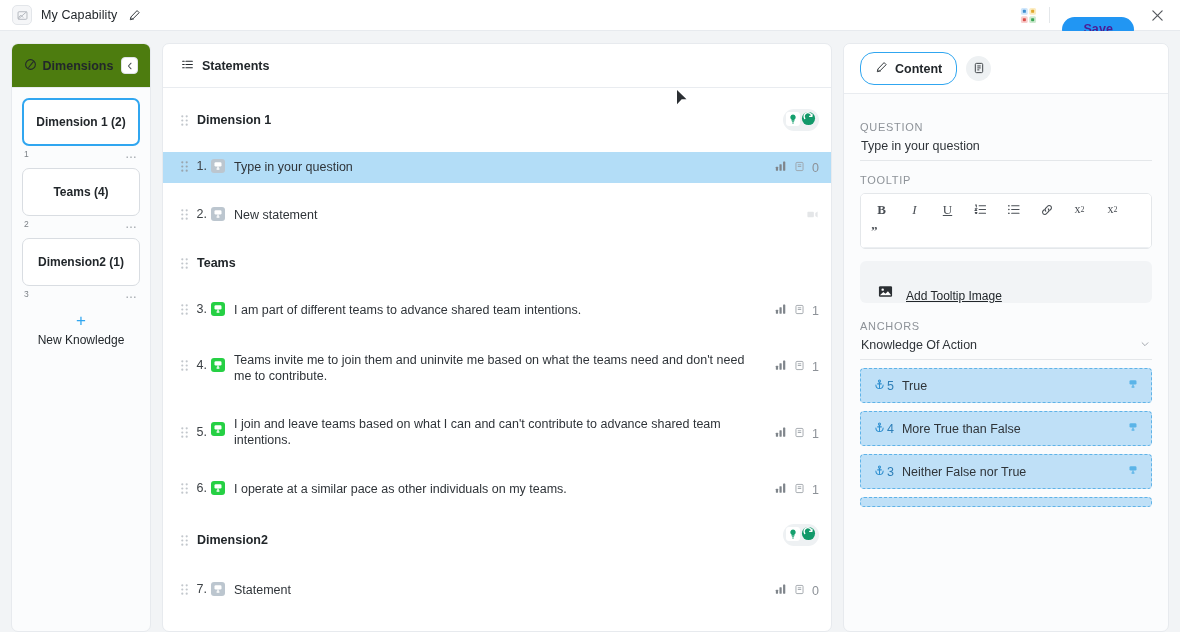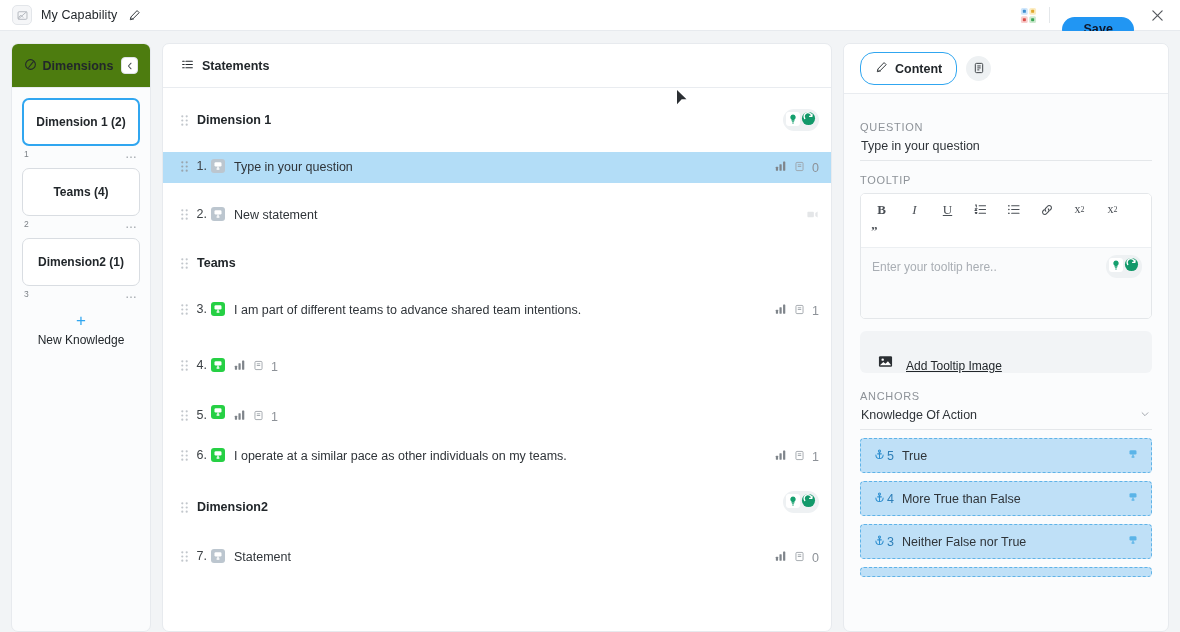--- a/index.html
+++ b/index.html
@@ -27,21 +27,21 @@
     display: flex; align-items: center; justify-content: center;
   }
   .tb-title { font-size: 12.5px; color: #22272b; letter-spacing: .1px; }
   .tb-pencil { display: flex; align-items: center; margin-left: 2px; cursor: pointer; }
   .tb-right {
     margin-left: auto; display: flex; align-items: center; gap: 12px;
   }
   .grid-icon { display: flex; align-items: center; cursor: pointer; }
   .tb-sep { width: 1px; height: 16px; background: #e4e7ea; }
   .save-btn {
-    background: #2196f3; color: #0f172a;
+    background: #2196f3; color: #4c1d95;
     border: none; border-radius: 14px;
     height: 25px; padding: 0 21px;
     font-size: 12.5px; font-family: inherit; font-weight: 600;
     cursor: pointer; letter-spacing: .1px; margin-top: 28px;
   }
   .close-btn {
     width: 22px; height: 22px; display: flex;
     align-items: center; justify-content: center;
     cursor: pointer; color: #55595e;
   }
@@ -547,20 +547,21 @@
         </span>
         <span class="row-num" style="padding-top:15px">4.</span>
         <span class="row-ico" style="padding-top:15px">
           <svg width="14" height="14" viewBox="0 0 16 16">
               <rect width="16" height="16" rx="3.4" fill="#26d044"></rect>
               <rect x="4" y="3.6" width="8" height="5" rx="1.4" fill="#fff"></rect>
               <rect x="7.2" y="8.6" width="1.6" height="2.2" fill="#fff"></rect>
               <rect x="6.2" y="10.6" width="3.6" height="1.6" rx=".7" fill="#fff"></rect>
             </svg>
         </span>
+        <span class="row-txt" style="padding-top:9px;padding-bottom:9px;max-width:545px">Teams invite me to join them and uninvite me based on what the teams need and don't need me to contribute.</span>
         <span class="row-right" style="padding-top:16px">
           <span>
             <svg width="12" height="12" viewBox="0 0 14 14" fill="#7f858b">
                 <rect x="1" y="8" width="2.6" height="4.5" rx=".5"></rect>
                 <rect x="5.2" y="5" width="2.6" height="7.5" rx=".5"></rect>
                 <rect x="9.4" y="1.8" width="2.6" height="10.7" rx=".5"></rect>
               </svg>
           </span>
           <span>
             <svg width="11" height="11" viewBox="0 0 14 14" fill="none" stroke="#9aa0a6" stroke-width="1.1">
@@ -585,20 +586,21 @@
         </span>
         <span class="row-num" style="padding-top:15px">5.</span>
         <span class="row-ico" style="padding-top:12px">
           <svg width="14" height="14" viewBox="0 0 16 16">
               <rect width="16" height="16" rx="3.4" fill="#26d044"></rect>
               <rect x="4" y="3.6" width="8" height="5" rx="1.4" fill="#fff"></rect>
               <rect x="7.2" y="8.6" width="1.6" height="2.2" fill="#fff"></rect>
               <rect x="6.2" y="10.6" width="3.6" height="1.6" rx=".7" fill="#fff"></rect>
             </svg>
         </span>
+        <span class="row-txt" style="padding-top:6px;padding-bottom:9px;max-width:550px">I join and leave teams based on what I can and can't contribute to advance shared team intentions.</span>
         <span class="row-right" style="padding-top:16px">
           <span>
             <svg width="12" height="12" viewBox="0 0 14 14" fill="#7f858b">
                 <rect x="1" y="8" width="2.6" height="4.5" rx=".5"></rect>
                 <rect x="5.2" y="5" width="2.6" height="7.5" rx=".5"></rect>
                 <rect x="9.4" y="1.8" width="2.6" height="10.7" rx=".5"></rect>
               </svg>
           </span>
           <span>
             <svg width="11" height="11" viewBox="0 0 14 14" fill="none" stroke="#9aa0a6" stroke-width="1.1">
@@ -775,40 +777,20 @@
             <svg width="14" height="14" viewBox="0 0 16 16" fill="none" stroke="#4a4f55" stroke-width="1.25" stroke-linecap="round">
                 <path d="M6.6 9.4a2.6 2.6 0 010-3.6l2-2a2.55 2.55 0 113.6 3.6l-1 1"></path>
                 <path d="M9.4 6.6a2.6 2.6 0 010 3.6l-2 2a2.55 2.55 0 11-3.6-3.6l1-1"></path>
               </svg>
           </span>
           <span class="tool gap" style="font-family:'Liberation Serif',serif;font-size:12px">x<sub style="font-size:8px">2</sub></span>
           <span class="tool gap" style="font-family:'Liberation Serif',serif;font-size:12px">x<sup style="font-size:8px">2</sup></span>
           <span class="tool" style="flex-basis:100%;justify-content:flex-start;margin-top:2px;font-weight:700;font-size:13px;font-family:'Liberation Serif',serif">”</span>
           <span class="tool" style="position:absolute;margin-top:0;">&nbsp;</span>
         </div>
-        <div class="editor-area">
-          <span class="editor-ph">Enter your tooltip here..</span>
-          <span class="editor-ai">
-            <span>
-              <svg width="14" height="14" viewBox="0 0 16 16">
-                  <rect width="16" height="16" rx="3.4" fill="#fff"></rect>
-                  <path d="M8 3a3.1 3.1 0 00-1.7 5.7V10h3.4V8.7A3.1 3.1 0 008 3z" fill="#15a06e"></path>
-                  <rect x="6.6" y="10.6" width="2.8" height="1" rx=".5" fill="#15a06e"></rect>
-                  <rect x="6.9" y="12.2" width="2.2" height="1" rx=".5" fill="#15a06e"></rect>
-                </svg>
-            </span>
-            <span>
-              <svg width="15" height="15" viewBox="0 0 16 16">
-                  <circle cx="8" cy="8" r="7" fill="#12996a"></circle>
-                  <path d="M11.3 5.4A4 4 0 104 8" fill="none" stroke="#fff" stroke-width="1.5" stroke-linecap="round"></path>
-                  <path d="M11.6 3.3v2.4H9.2" fill="none" stroke="#fff" stroke-width="1.5" stroke-linecap="round" stroke-linejoin="round"></path>
-                </svg>
-            </span>
-          </span>
-        </div>
       </div>
 
       <div class="img-row">
         <span>
           <svg width="15" height="15" viewBox="0 0 16 16">
               <rect x="1" y="2.5" width="14" height="11" rx="1.3" fill="#2b2f33"></rect>
               <circle cx="5" cy="6" r="1.3" fill="#fff"></circle>
               <path d="M2 12l3.7-3.6L8 10.5l2.6-2.9L14 12z" fill="#fff"></path>
             </svg>
         </span>

